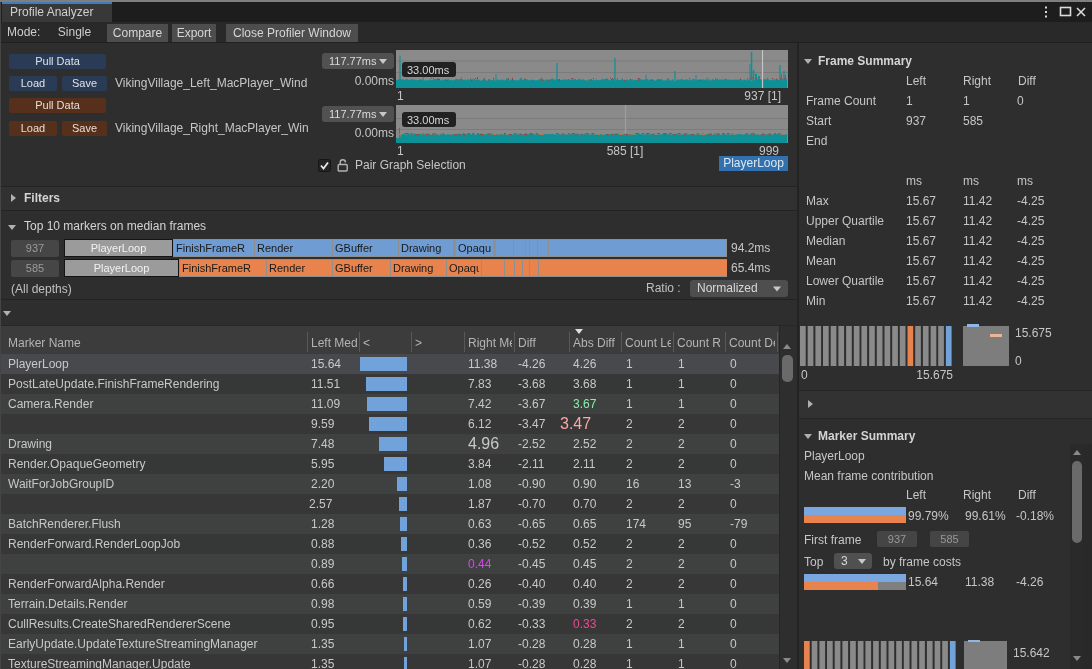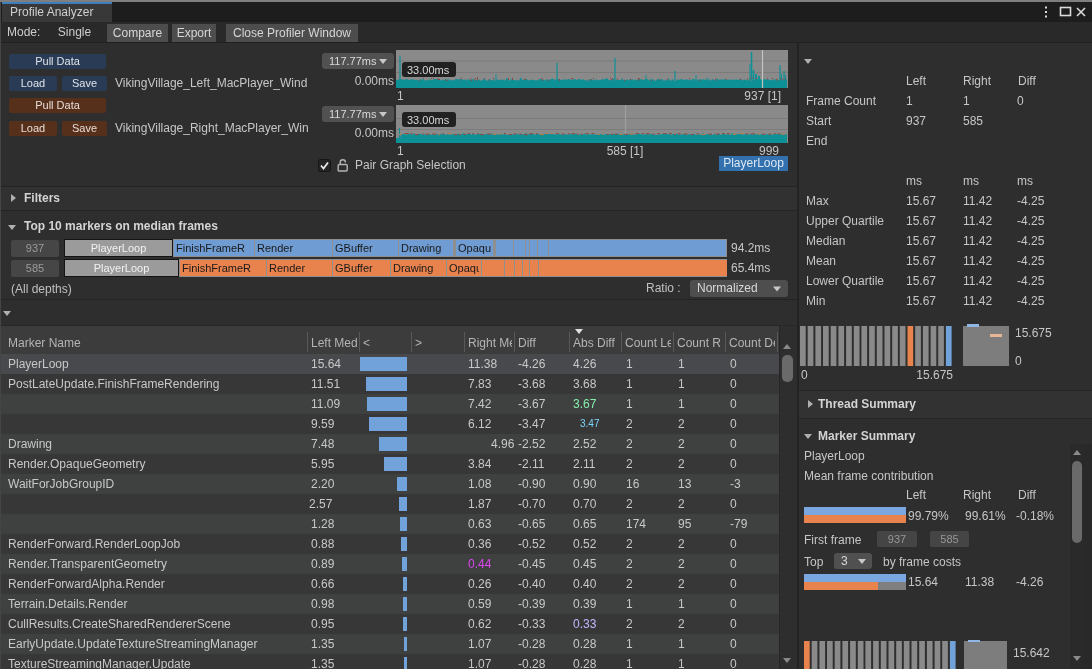--- a/index.html
+++ b/index.html
@@ -243,21 +243,21 @@
 <div style="left:0px;top:186px;width:797px;height:1px;background:#232323"></div>
 <div style="left:0px;top:187px;width:797px;height:23px;background:#313131"></div>
 <div style="left:0px;top:210px;width:797px;height:1px;background:#232323"></div>
 <svg style="left:8px;top:193px;width:10px;height:10px" width="10" height="10">
       <path d="M3 1 L8 5 L3 9 Z" fill="#b0b0b0"></path>
     </svg>
 <div style="left:24px;top:187px;width:200px;height:23px;line-height:23px;font-size:12px;font-weight:bold;color:#d4d4d4">Filters</div>
 <svg style="left:7px;top:222px;width:10px;height:10px" width="10" height="10">
       <path d="M1 3 L9 3 L5 8 Z" fill="#b0b0b0"></path>
     </svg>
-<div style="left:24px;top:216px;width:400px;height:20px;line-height:20px;font-size:12px;font-weight:bold;color:#d4d4d4">Top 10 markers on median frames</div>
+<div style="left:24px;top:216px;width:400px;height:20px;line-height:20px;font-size:12px;font-weight:normal;color:#d4d4d4">Top 10 markers on median frames</div>
 <div style="left:11px;top:240px;width:48px;height:17px;line-height:17px;font-size:11px;color:#9a9a9a;text-align:center;background:#464646;border-radius:2px">937</div>
 <div style="left:11px;top:260px;width:48px;height:17px;line-height:17px;font-size:11px;color:#9a9a9a;text-align:center;background:#464646;border-radius:2px">585</div>
 <div style="left:64px;top:239px;width:663px;height:18px;background:#8f8f8f"></div>
 <div style="left:64px;top:239px;width:109px;height:18px;background:#9b9b9b;border:1px solid #141414;box-sizing:border-box"></div>
 <div style="left:64px;top:240px;width:109px;height:16px;line-height:16px;font-size:11px;color:#f2f2f2;text-align:center">PlayerLoop</div>
 <div style="left:174px;top:240px;width:80px;height:16px;background:#6f9cd2"></div>
 <div style="left:176px;top:240px;width:76px;height:16px;line-height:16px;font-size:11px;color:#1a1a1a;white-space:nowrap;overflow:hidden">FinishFrameR</div>
 <div style="left:255px;top:240px;width:77px;height:16px;background:#6f9cd2"></div>
 <div style="left:257px;top:240px;width:73px;height:16px;line-height:16px;font-size:11px;color:#1a1a1a;white-space:nowrap;overflow:hidden">Render</div>
 <div style="left:333px;top:240px;width:65px;height:16px;background:#6f9cd2"></div>
@@ -343,42 +343,43 @@
 <div style="left:8px;top:374px;width:295px;height:20px;line-height:20px;font-size:12px;color:#c8c8c8;white-space:nowrap;overflow:hidden">PostLateUpdate.FinishFrameRendering</div>
 <div style="left:311px;top:374px;width:45px;height:20px;line-height:20px;font-size:12px;color:#c8c8c8">11.51</div>
 <div style="left:366.39906103286387px;top:377px;width:40.60093896713615px;height:14px;background:#71a2d9"></div>
 <div style="left:468px;top:374px;width:44px;height:20px;line-height:20px;font-size:12px;color:#c8c8c8">7.83</div>
 <div style="left:518px;top:374px;width:48px;height:20px;line-height:20px;font-size:12px;color:#c8c8c8">-3.68</div>
 <div style="left:573px;top:374px;width:44px;height:20px;line-height:20px;font-size:12px;color:#c8c8c8">3.68</div>
 <div style="left:626px;top:374px;width:44px;height:20px;line-height:20px;font-size:12px;color:#c8c8c8">1</div>
 <div style="left:678px;top:374px;width:44px;height:20px;line-height:20px;font-size:12px;color:#c8c8c8">1</div>
 <div style="left:730px;top:374px;width:44px;height:20px;line-height:20px;font-size:12px;color:#c8c8c8">0</div>
 <div style="left:0px;top:394px;width:779px;height:20px;background:#3f4040"></div>
+<div style="left:8px;top:394px;width:295px;height:20px;line-height:20px;font-size:12px;color:#c8c8c8;white-space:nowrap;overflow:hidden">Camera.Render</div>
 <div style="left:311px;top:394px;width:45px;height:20px;line-height:20px;font-size:12px;color:#c8c8c8">11.09</div>
 <div style="left:366.50938967136153px;top:397px;width:40.490610328638496px;height:14px;background:#71a2d9"></div>
 <div style="left:468px;top:394px;width:44px;height:20px;line-height:20px;font-size:12px;color:#c8c8c8">7.42</div>
 <div style="left:518px;top:394px;width:48px;height:20px;line-height:20px;font-size:12px;color:#c8c8c8">-3.67</div>
 <div style="left:573px;top:394px;width:44px;height:20px;line-height:20px;font-size:12px;color:#86efac">3.67</div>
 <div style="left:626px;top:394px;width:44px;height:20px;line-height:20px;font-size:12px;color:#c8c8c8">1</div>
 <div style="left:678px;top:394px;width:44px;height:20px;line-height:20px;font-size:12px;color:#c8c8c8">1</div>
 <div style="left:730px;top:394px;width:44px;height:20px;line-height:20px;font-size:12px;color:#c8c8c8">0</div>
 <div style="left:0px;top:414px;width:779px;height:20px;background:#373737"></div>
 <div style="left:311px;top:414px;width:45px;height:20px;line-height:20px;font-size:12px;color:#c8c8c8">9.59</div>
 <div style="left:368.71596244131456px;top:417px;width:38.28403755868545px;height:14px;background:#71a2d9"></div>
 <div style="left:468px;top:414px;width:44px;height:20px;line-height:20px;font-size:12px;color:#c8c8c8">6.12</div>
 <div style="left:518px;top:414px;width:48px;height:20px;line-height:20px;font-size:12px;color:#c8c8c8">-3.47</div>
-<div style="left:580px;top:414px;width:44px;height:20px;line-height:20px;font-size:10px;color:#7dd3fc">3.47</div>
+<div style="left:560px;top:414px;width:44px;height:20px;line-height:20px;font-size:16px;color:#fca5a5">3.47</div>
 <div style="left:626px;top:414px;width:44px;height:20px;line-height:20px;font-size:12px;color:#c8c8c8">2</div>
 <div style="left:678px;top:414px;width:44px;height:20px;line-height:20px;font-size:12px;color:#c8c8c8">2</div>
 <div style="left:730px;top:414px;width:44px;height:20px;line-height:20px;font-size:12px;color:#c8c8c8">0</div>
 <div style="left:0px;top:434px;width:779px;height:20px;background:#3f4040"></div>
 <div style="left:8px;top:434px;width:295px;height:20px;line-height:20px;font-size:12px;color:#c8c8c8;white-space:nowrap;overflow:hidden">Drawing</div>
 <div style="left:311px;top:434px;width:45px;height:20px;line-height:20px;font-size:12px;color:#c8c8c8">7.48</div>
 <div style="left:379.19718309859155px;top:437px;width:27.802816901408452px;height:14px;background:#71a2d9"></div>
-<div style="left:491px;top:434px;width:44px;height:20px;line-height:20px;font-size:12px;color:#c8c8c8">4.96</div>
+<div style="left:468px;top:434px;width:44px;height:20px;line-height:20px;font-size:16px;color:#c8c8c8">4.96</div>
 <div style="left:518px;top:434px;width:48px;height:20px;line-height:20px;font-size:12px;color:#c8c8c8">-2.52</div>
 <div style="left:573px;top:434px;width:44px;height:20px;line-height:20px;font-size:12px;color:#c8c8c8">2.52</div>
 <div style="left:626px;top:434px;width:44px;height:20px;line-height:20px;font-size:12px;color:#c8c8c8">2</div>
 <div style="left:678px;top:434px;width:44px;height:20px;line-height:20px;font-size:12px;color:#c8c8c8">2</div>
 <div style="left:730px;top:434px;width:44px;height:20px;line-height:20px;font-size:12px;color:#c8c8c8">0</div>
 <div style="left:0px;top:454px;width:779px;height:20px;background:#373737"></div>
 <div style="left:8px;top:454px;width:295px;height:20px;line-height:20px;font-size:12px;color:#c8c8c8;white-space:nowrap;overflow:hidden">Render.OpaqueGeometry</div>
 <div style="left:311px;top:454px;width:45px;height:20px;line-height:20px;font-size:12px;color:#c8c8c8">5.95</div>
 <div style="left:383.7206572769953px;top:457px;width:23.279342723004696px;height:14px;background:#71a2d9"></div>
 <div style="left:468px;top:454px;width:44px;height:20px;line-height:20px;font-size:12px;color:#c8c8c8">3.84</div>
@@ -400,40 +401,40 @@
 <div style="left:0px;top:494px;width:779px;height:20px;background:#373737"></div>
 <div style="left:309px;top:494px;width:45px;height:20px;line-height:20px;font-size:12px;color:#c8c8c8">2.57</div>
 <div style="left:399.2769953051643px;top:497px;width:7.72300469483568px;height:14px;background:#71a2d9"></div>
 <div style="left:468px;top:494px;width:44px;height:20px;line-height:20px;font-size:12px;color:#c8c8c8">1.87</div>
 <div style="left:518px;top:494px;width:48px;height:20px;line-height:20px;font-size:12px;color:#c8c8c8">-0.70</div>
 <div style="left:573px;top:494px;width:44px;height:20px;line-height:20px;font-size:12px;color:#c8c8c8">0.70</div>
 <div style="left:626px;top:494px;width:44px;height:20px;line-height:20px;font-size:12px;color:#c8c8c8">2</div>
 <div style="left:678px;top:494px;width:44px;height:20px;line-height:20px;font-size:12px;color:#c8c8c8">2</div>
 <div style="left:730px;top:494px;width:44px;height:20px;line-height:20px;font-size:12px;color:#c8c8c8">0</div>
 <div style="left:0px;top:514px;width:779px;height:20px;background:#3f4040"></div>
+<div style="left:8px;top:514px;width:295px;height:20px;line-height:20px;font-size:12px;color:#c8c8c8;white-space:nowrap;overflow:hidden">BatchRenderer.Flush</div>
 <div style="left:311px;top:514px;width:45px;height:20px;line-height:20px;font-size:12px;color:#c8c8c8">1.28</div>
 <div style="left:399.8286384976526px;top:517px;width:7.171361502347418px;height:14px;background:#71a2d9"></div>
 <div style="left:468px;top:514px;width:44px;height:20px;line-height:20px;font-size:12px;color:#c8c8c8">0.63</div>
 <div style="left:518px;top:514px;width:48px;height:20px;line-height:20px;font-size:12px;color:#c8c8c8">-0.65</div>
 <div style="left:573px;top:514px;width:44px;height:20px;line-height:20px;font-size:12px;color:#c8c8c8">0.65</div>
 <div style="left:626px;top:514px;width:44px;height:20px;line-height:20px;font-size:12px;color:#c8c8c8">174</div>
 <div style="left:678px;top:514px;width:44px;height:20px;line-height:20px;font-size:12px;color:#c8c8c8">95</div>
 <div style="left:730px;top:514px;width:44px;height:20px;line-height:20px;font-size:12px;color:#c8c8c8">-79</div>
 <div style="left:0px;top:534px;width:779px;height:20px;background:#373737"></div>
 <div style="left:8px;top:534px;width:295px;height:20px;line-height:20px;font-size:12px;color:#c8c8c8;white-space:nowrap;overflow:hidden">RenderForward.RenderLoopJob</div>
 <div style="left:311px;top:534px;width:45px;height:20px;line-height:20px;font-size:12px;color:#c8c8c8">0.88</div>
 <div style="left:401.26291079812205px;top:537px;width:5.737089201877935px;height:14px;background:#71a2d9"></div>
 <div style="left:468px;top:534px;width:44px;height:20px;line-height:20px;font-size:12px;color:#c8c8c8">0.36</div>
 <div style="left:518px;top:534px;width:48px;height:20px;line-height:20px;font-size:12px;color:#c8c8c8">-0.52</div>
 <div style="left:573px;top:534px;width:44px;height:20px;line-height:20px;font-size:12px;color:#c8c8c8">0.52</div>
 <div style="left:626px;top:534px;width:44px;height:20px;line-height:20px;font-size:12px;color:#c8c8c8">2</div>
 <div style="left:678px;top:534px;width:44px;height:20px;line-height:20px;font-size:12px;color:#c8c8c8">2</div>
 <div style="left:730px;top:534px;width:44px;height:20px;line-height:20px;font-size:12px;color:#c8c8c8">0</div>
 <div style="left:0px;top:554px;width:779px;height:20px;background:#3f4040"></div>
-<div style="left:8px;top:554px;width:295px;height:20px;line-height:20px;font-size:12px;color:#c8c8c8;white-space:nowrap;overflow:hidden">Render.TransparentGeometry</div>
 <div style="left:311px;top:554px;width:45px;height:20px;line-height:20px;font-size:12px;color:#c8c8c8">0.89</div>
 <div style="left:402.03521126760563px;top:557px;width:4.964788732394367px;height:14px;background:#71a2d9"></div>
 <div style="left:468px;top:554px;width:44px;height:20px;line-height:20px;font-size:12px;color:#d946ef">0.44</div>
 <div style="left:518px;top:554px;width:48px;height:20px;line-height:20px;font-size:12px;color:#c8c8c8">-0.45</div>
 <div style="left:573px;top:554px;width:44px;height:20px;line-height:20px;font-size:12px;color:#c8c8c8">0.45</div>
 <div style="left:626px;top:554px;width:44px;height:20px;line-height:20px;font-size:12px;color:#c8c8c8">2</div>
 <div style="left:678px;top:554px;width:44px;height:20px;line-height:20px;font-size:12px;color:#c8c8c8">2</div>
 <div style="left:730px;top:554px;width:44px;height:20px;line-height:20px;font-size:12px;color:#c8c8c8">0</div>
 <div style="left:0px;top:574px;width:779px;height:20px;background:#373737"></div>
 <div style="left:8px;top:574px;width:295px;height:20px;line-height:20px;font-size:12px;color:#c8c8c8;white-space:nowrap;overflow:hidden">RenderForwardAlpha.Render</div>
@@ -454,21 +455,21 @@
 <div style="left:573px;top:594px;width:44px;height:20px;line-height:20px;font-size:12px;color:#c8c8c8">0.39</div>
 <div style="left:626px;top:594px;width:44px;height:20px;line-height:20px;font-size:12px;color:#c8c8c8">1</div>
 <div style="left:678px;top:594px;width:44px;height:20px;line-height:20px;font-size:12px;color:#c8c8c8">1</div>
 <div style="left:730px;top:594px;width:44px;height:20px;line-height:20px;font-size:12px;color:#c8c8c8">0</div>
 <div style="left:0px;top:614px;width:779px;height:20px;background:#373737"></div>
 <div style="left:8px;top:614px;width:295px;height:20px;line-height:20px;font-size:12px;color:#c8c8c8;white-space:nowrap;overflow:hidden">CullResults.CreateSharedRendererScene</div>
 <div style="left:311px;top:614px;width:45px;height:20px;line-height:20px;font-size:12px;color:#c8c8c8">0.95</div>
 <div style="left:403.35915492957747px;top:617px;width:3.6408450704225355px;height:14px;background:#71a2d9"></div>
 <div style="left:468px;top:614px;width:44px;height:20px;line-height:20px;font-size:12px;color:#c8c8c8">0.62</div>
 <div style="left:518px;top:614px;width:48px;height:20px;line-height:20px;font-size:12px;color:#c8c8c8">-0.33</div>
-<div style="left:573px;top:614px;width:44px;height:20px;line-height:20px;font-size:12px;color:#c4b5fd">0.33</div>
+<div style="left:573px;top:614px;width:44px;height:20px;line-height:20px;font-size:12px;color:#ec4899">0.33</div>
 <div style="left:626px;top:614px;width:44px;height:20px;line-height:20px;font-size:12px;color:#c8c8c8">2</div>
 <div style="left:678px;top:614px;width:44px;height:20px;line-height:20px;font-size:12px;color:#c8c8c8">2</div>
 <div style="left:730px;top:614px;width:44px;height:20px;line-height:20px;font-size:12px;color:#c8c8c8">0</div>
 <div style="left:0px;top:634px;width:779px;height:20px;background:#3f4040"></div>
 <div style="left:8px;top:634px;width:295px;height:20px;line-height:20px;font-size:12px;color:#c8c8c8;white-space:nowrap;overflow:hidden">EarlyUpdate.UpdateTextureStreamingManager</div>
 <div style="left:311px;top:634px;width:45px;height:20px;line-height:20px;font-size:12px;color:#c8c8c8">1.35</div>
 <div style="left:403.9107981220657px;top:637px;width:3.0892018779342725px;height:14px;background:#71a2d9"></div>
 <div style="left:468px;top:634px;width:44px;height:20px;line-height:20px;font-size:12px;color:#c8c8c8">1.07</div>
 <div style="left:518px;top:634px;width:48px;height:20px;line-height:20px;font-size:12px;color:#c8c8c8">-0.28</div>
 <div style="left:573px;top:634px;width:44px;height:20px;line-height:20px;font-size:12px;color:#c8c8c8">0.28</div>
@@ -491,20 +492,21 @@
     </svg>
 <svg style="left:781px;top:654px;width:12px;height:12px" width="12" height="12">
       <path d="M2 4 L10 4 L6 9 Z" fill="#8a8a8a"></path>
     </svg>
 <div style="left:782px;top:355px;width:11px;height:27px;background:#6a6a6a;border-radius:5px"></div>
 <div style="left:797px;top:43px;width:2px;height:626px;background:#232323"></div>
 <div style="left:799px;top:43px;width:293px;height:626px;background:#2e2e2e"></div>
 <svg style="left:803px;top:56px;width:10px;height:10px" width="10" height="10">
       <path d="M1 3 L9 3 L5 8 Z" fill="#b0b0b0"></path>
     </svg>
+<div style="left:818px;top:53px;width:200px;height:16px;line-height:16px;font-size:12px;font-weight:bold;color:#d4d4d4">Frame Summary</div>
 <div style="left:906px;top:74px;width:50px;height:14px;line-height:14px;font-size:12px;color:#c6c6c6">Left</div>
 <div style="left:963px;top:74px;width:50px;height:14px;line-height:14px;font-size:12px;color:#c6c6c6">Right</div>
 <div style="left:1018px;top:74px;width:50px;height:14px;line-height:14px;font-size:12px;color:#c6c6c6">Diff</div>
 <div style="left:806px;top:94px;width:100px;height:14px;line-height:14px;font-size:12px;color:#c6c6c6">Frame Count</div>
 <div style="left:906px;top:94px;width:52px;height:14px;line-height:14px;font-size:12px;color:#c6c6c6">1</div>
 <div style="left:963px;top:94px;width:52px;height:14px;line-height:14px;font-size:12px;color:#c6c6c6">1</div>
 <div style="left:1017px;top:94px;width:52px;height:14px;line-height:14px;font-size:12px;color:#c6c6c6">0</div>
 <div style="left:806px;top:114px;width:100px;height:14px;line-height:14px;font-size:12px;color:#c6c6c6">Start</div>
 <div style="left:906px;top:114px;width:52px;height:14px;line-height:14px;font-size:12px;color:#c6c6c6">937</div>
 <div style="left:963px;top:114px;width:52px;height:14px;line-height:14px;font-size:12px;color:#c6c6c6">585</div>
@@ -564,21 +566,20 @@
 <div style="left:967px;top:324px;width:12px;height:3px;background:#8fb6e4"></div>
 <div style="left:990px;top:334px;width:12px;height:3px;background:#e8b695"></div>
 <div style="left:1015px;top:327px;width:50px;height:12px;line-height:12px;font-size:12px;color:#c6c6c6">15.675</div>
 <div style="left:1015px;top:355px;width:50px;height:12px;line-height:12px;font-size:12px;color:#c6c6c6">0</div>
 <div style="left:799px;top:390px;width:293px;height:1px;background:#252525"></div>
 <div style="left:799px;top:391px;width:293px;height:27px;background:#323232"></div>
 <div style="left:799px;top:418px;width:293px;height:1px;background:#252525"></div>
 <svg style="left:805px;top:399px;width:10px;height:10px" width="10" height="10">
       <path d="M3 1 L8 5 L3 9 Z" fill="#b0b0b0"></path>
     </svg>
-<div style="left:818px;top:396px;width:200px;height:16px;line-height:16px;font-size:12px;font-weight:bold;color:#d4d4d4">Thread Summary</div>
 <svg style="left:803px;top:431px;width:10px;height:10px" width="10" height="10">
       <path d="M1 3 L9 3 L5 8 Z" fill="#b0b0b0"></path>
     </svg>
 <div style="left:818px;top:428px;width:200px;height:16px;line-height:16px;font-size:12px;font-weight:bold;color:#d4d4d4">Marker Summary</div>
 <div style="left:804px;top:449px;width:150px;height:14px;line-height:14px;font-size:12px;color:#c6c6c6">PlayerLoop</div>
 <div style="left:804px;top:469px;width:200px;height:14px;line-height:14px;font-size:12px;color:#c6c6c6">Mean frame contribution</div>
 <div style="left:906px;top:488px;width:50px;height:14px;line-height:14px;font-size:12px;color:#c6c6c6">Left</div>
 <div style="left:963px;top:488px;width:50px;height:14px;line-height:14px;font-size:12px;color:#c6c6c6">Right</div>
 <div style="left:1018px;top:488px;width:50px;height:14px;line-height:14px;font-size:12px;color:#c6c6c6">Diff</div>
 <div style="left:804px;top:507px;width:102px;height:8px;background:#7aa7e0"></div>

